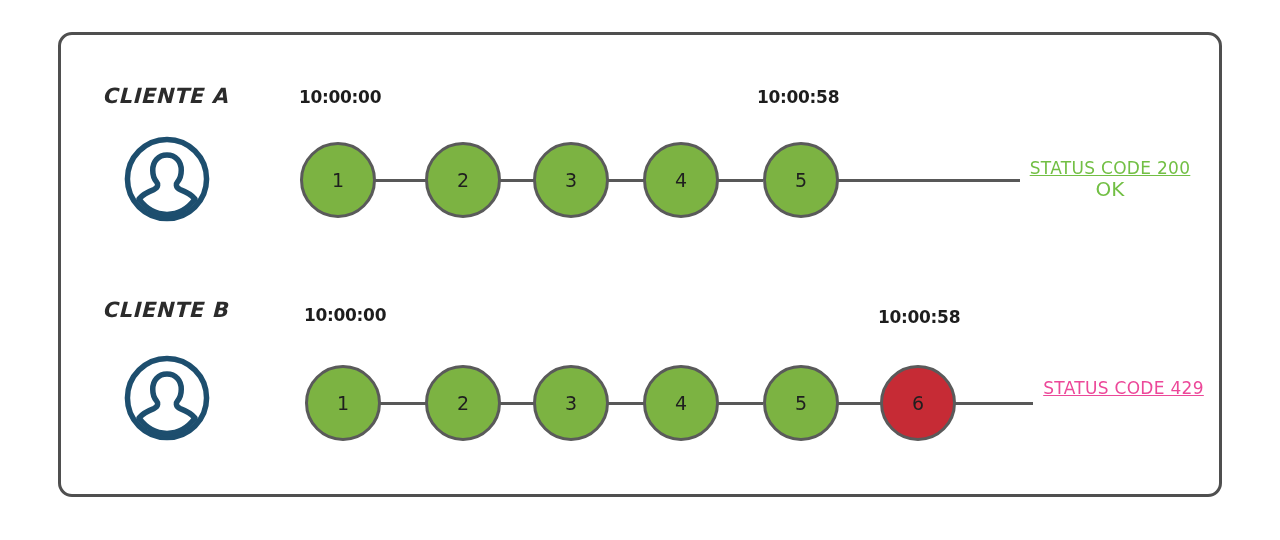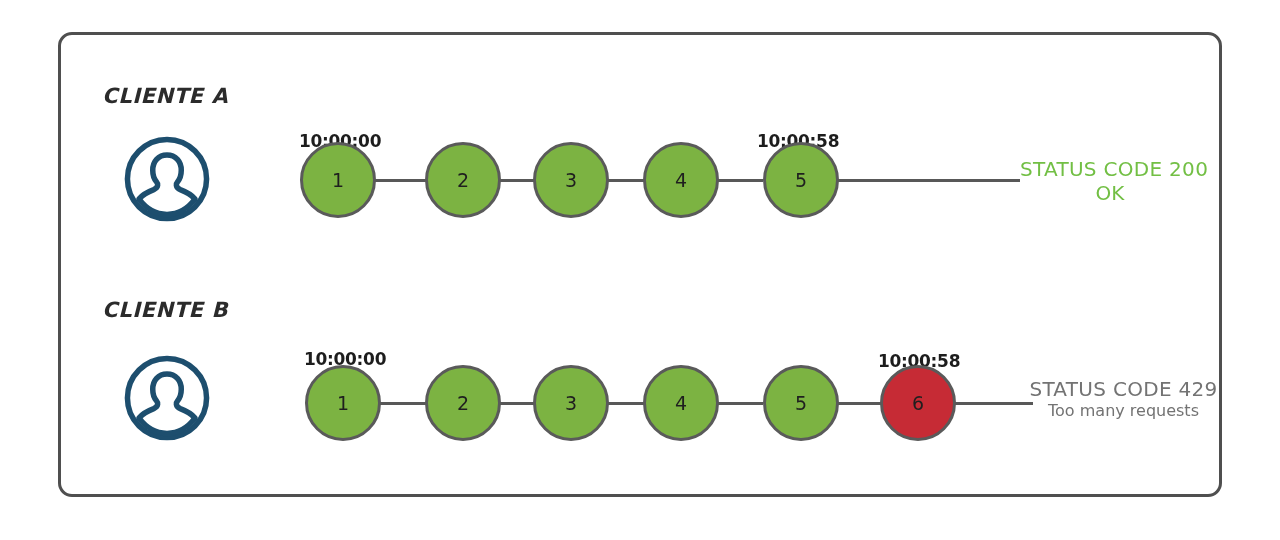--- a/index.html
+++ b/index.html
@@ -66,21 +66,20 @@
 
   
   .timestamp {
     position: absolute;
     font-family: "DejaVu Sans", sans-serif;
     font-size: 17px;
     font-weight: bold;
     color: #1d1d1d;
     letter-spacing: -0.3px;
     white-space: nowrap;
-    margin-top: 44px;
   }
 
   
   .chain {
     position: absolute;
     height: 76px;
   }
   .node {
     position: absolute;
     top: 0;
@@ -116,29 +115,30 @@
   
   .status {
     position: absolute;
     text-align: center;
     font-family: "DejaVu Sans", sans-serif;
     line-height: 1.18;
     white-space: nowrap;
   }
   .status .line1 {
     display: block;
-    font-size: 20px;
+    font-size: 17px;
     letter-spacing: 0.3px;
+    text-decoration: underline;
   }
   .status .line2 {
     display: block;
     font-size: 20px;
   }
   .status.ok  { color: #72bf44; }
-  .status.err { color: #737373; }
+  .status.err { color: #ec4899; }
   .status.err .line2 { font-size: 16px; }
 </style>
 </head>
 <body>
 
 <div id="canvas">
 
   <div id="frame"></div>
 
   <div class="row">
@@ -202,17 +202,16 @@
       <div class="node ok" style="left:0px;">1</div>
       <div class="node ok" style="left:120px;">2</div>
       <div class="node ok" style="left:228px;">3</div>
       <div class="node ok" style="left:338px;">4</div>
       <div class="node ok" style="left:458px;">5</div>
       <div class="node err" style="left:575px;">6</div>
     </div>
 
     <div class="status err" style="left:1026px; top:378px; width:195px;">
       <span class="line1">STATUS CODE 429</span>
-      <span class="line2">Too many requests</span>
     </div>
   </div>
 
 </div>
 
 </body></html>

